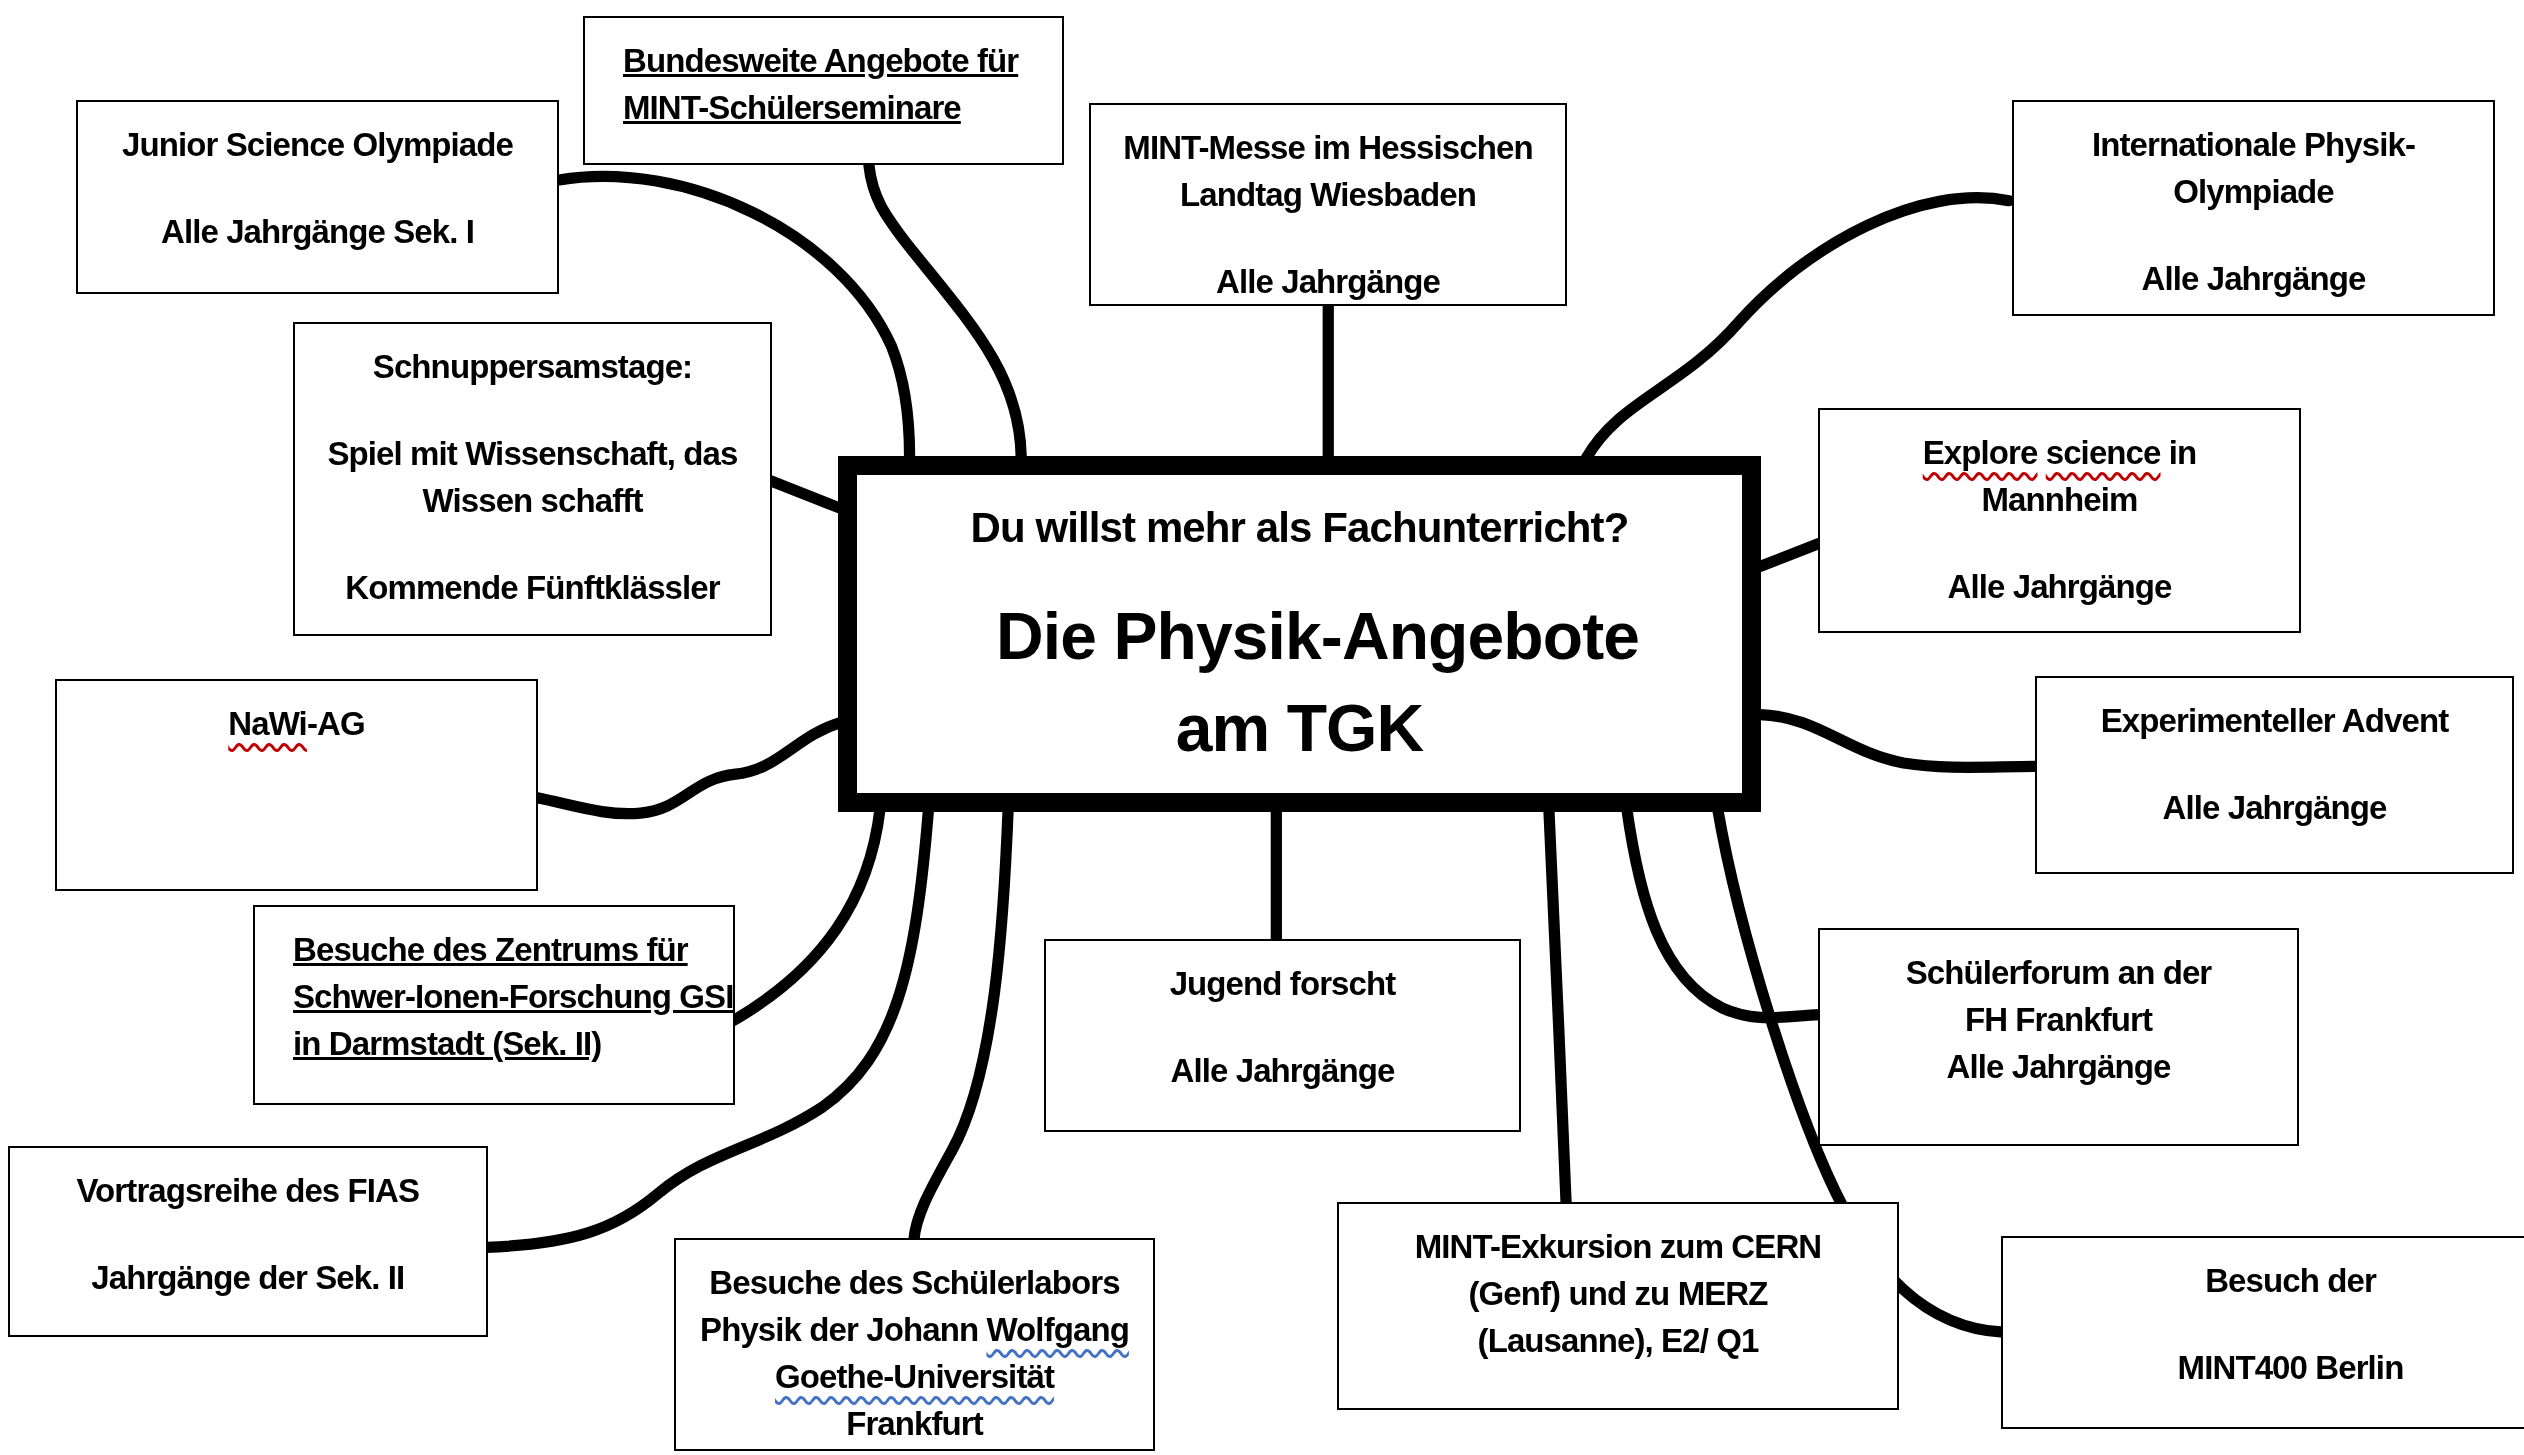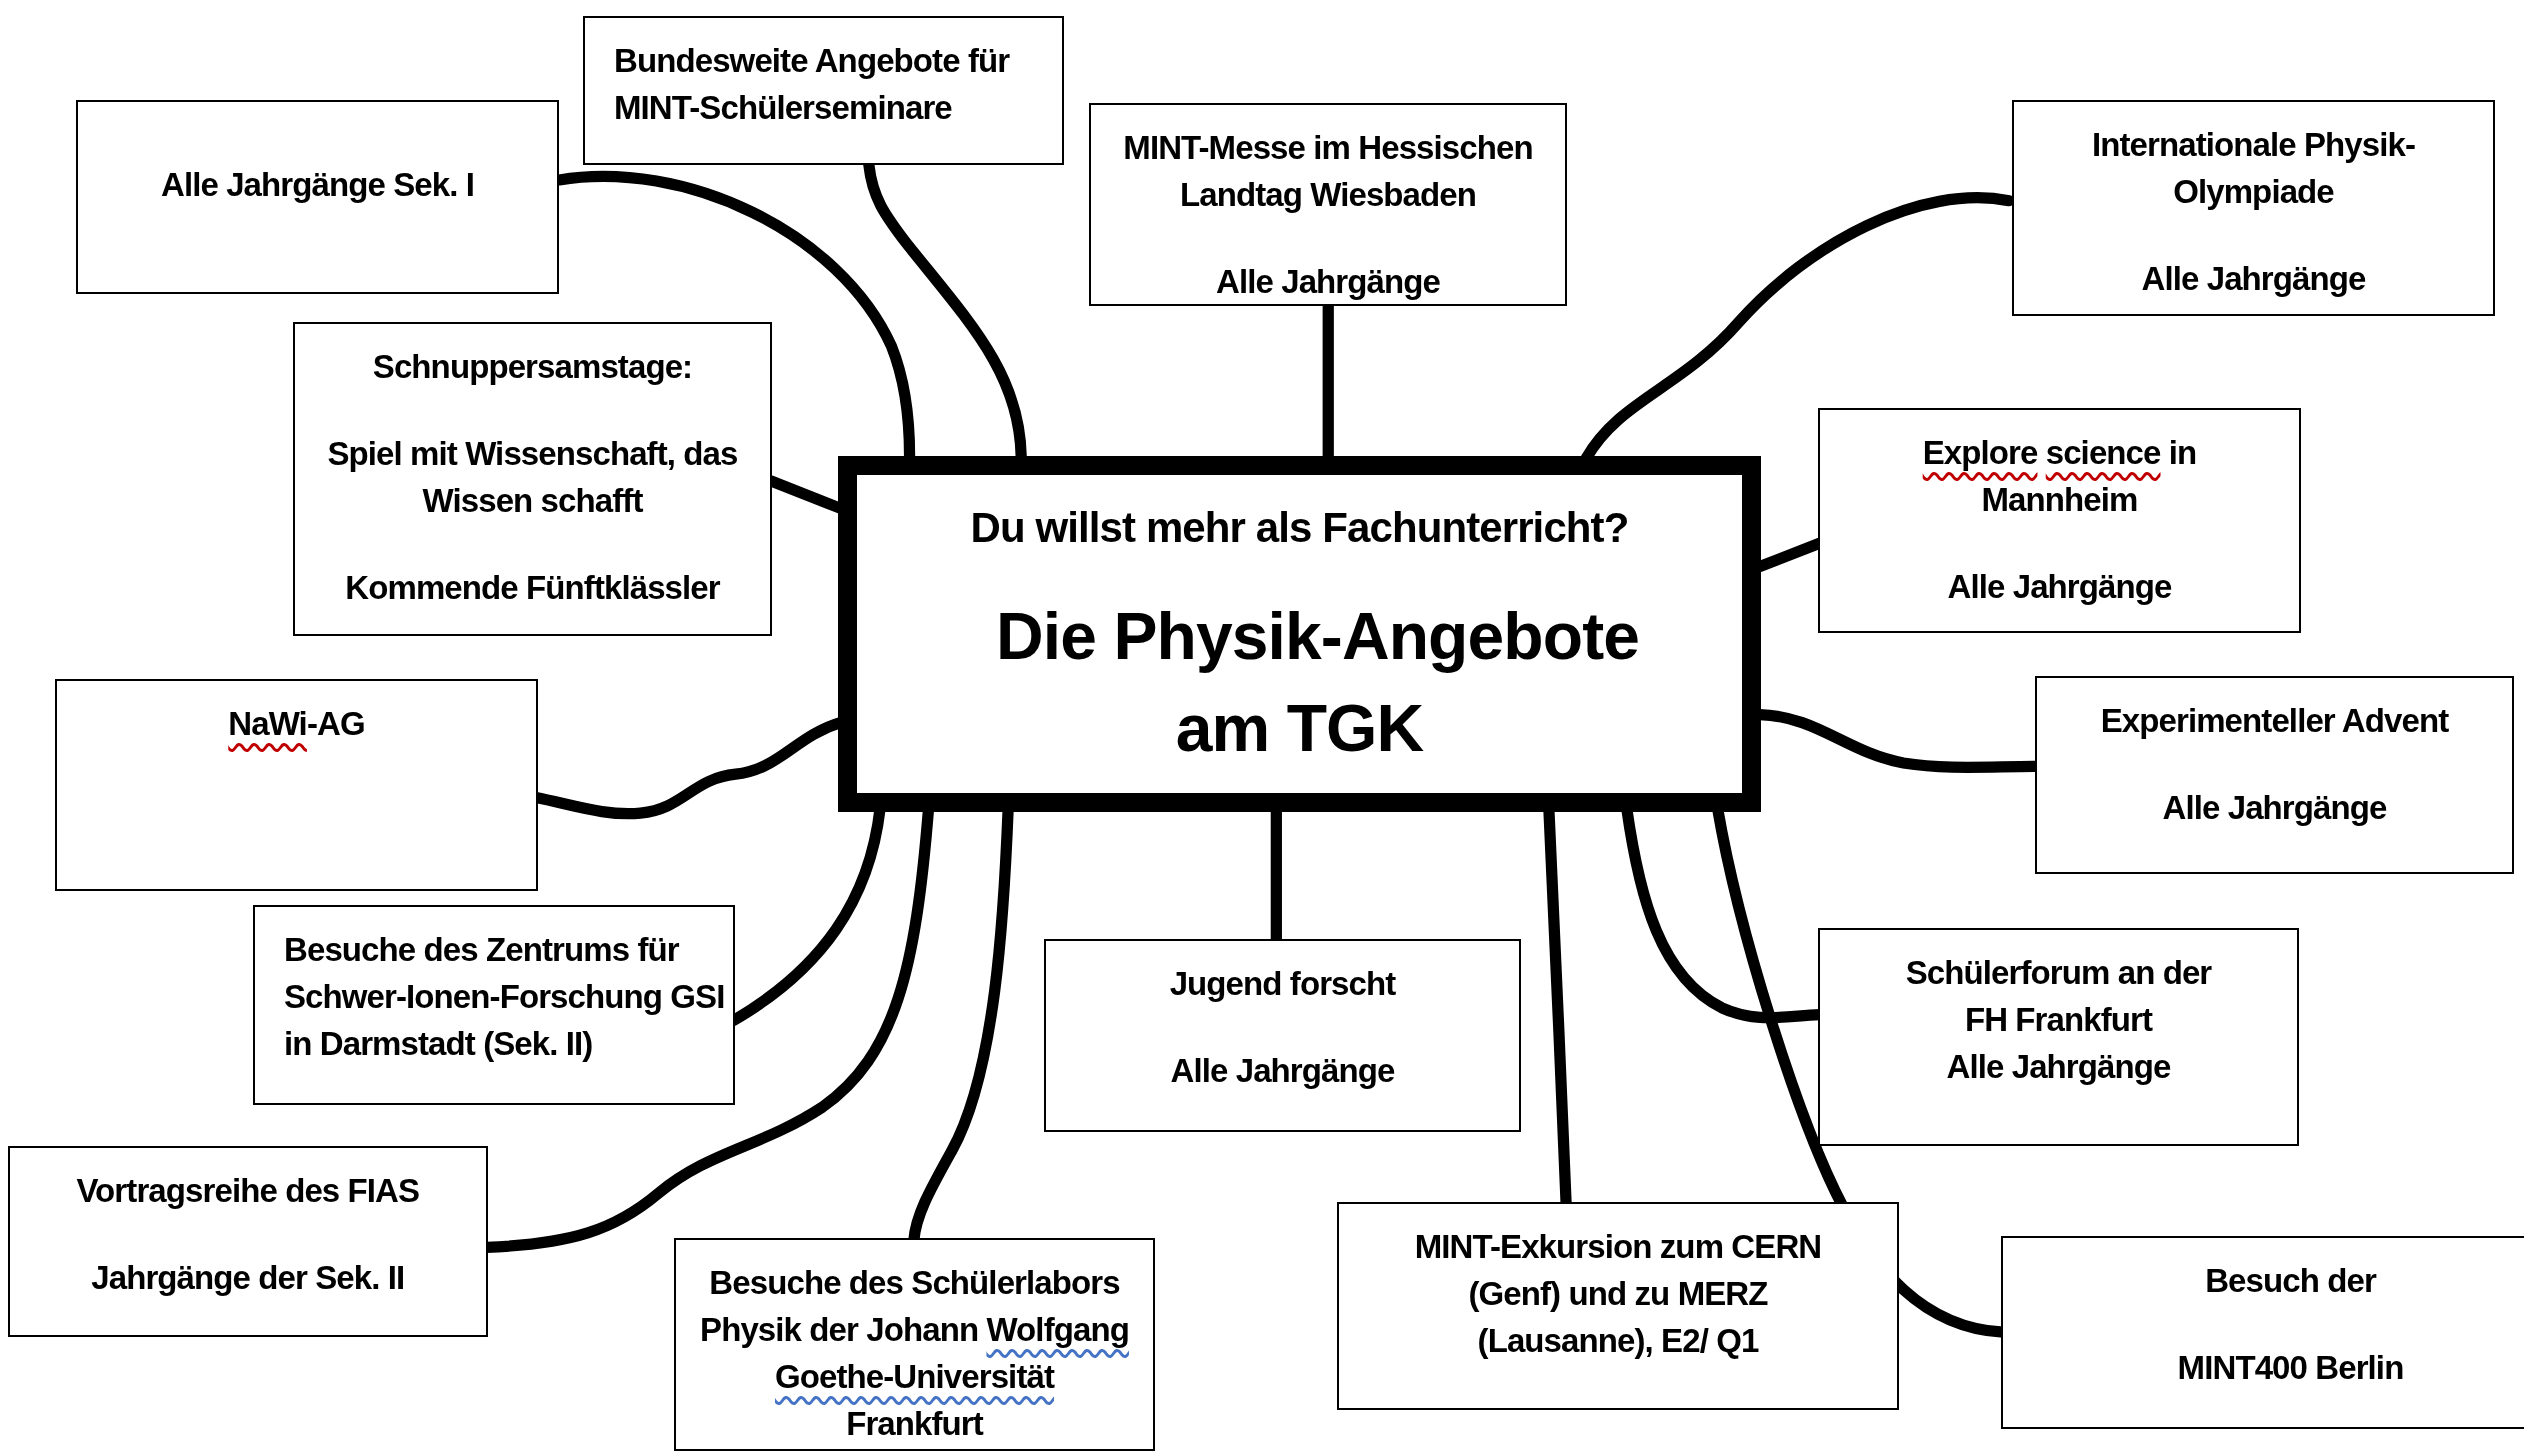--- a/index.html
+++ b/index.html
@@ -26,21 +26,21 @@
     box-sizing:border-box;
     background:#ffffff;
     border:2.6px solid #000000;
     z-index:2;
     padding:19px 15.6px 8.7px 15.6px;
     font-size:33px;
     letter-spacing:-0.9px;
     white-space:nowrap;
   }
   .node.center-align{text-align:center;}
-  .node.left-align{text-align:left;padding-left:29px;}
+  .node.left-align{text-align:left;padding-left:38px;text-decoration:underline;}
   .node .tline{line-height:47px;height:47px;}
   .node .spacer{height:40px;}
   .sq-red{
     text-decoration-line:underline;
     text-decoration-style:wavy;
     text-decoration-color:#c00000;
     text-decoration-thickness:2.6px;
     text-underline-offset:7.8px;
   }
   .sq-blue{
@@ -95,20 +95,21 @@
       <path d="M 1475 934 L 1475 1088"></path>
       <path d="M 1880 934 C 1895 1040 1920 1130 1990 1165 C 2030 1183 2060 1175 2103 1173"></path>
       <path d="M 1073 934 C 1058 1120 1035 1220 950 1280 C 880 1326 820 1330 760 1380 C 710 1422 660 1438 562 1442"></path>
       <path d="M 1165 934 C 1160 1060 1150 1240 1100 1330 C 1075 1375 1058 1405 1056 1434"></path>
       <path d="M 1790 934 C 1795 1060 1805 1250 1810 1392"></path>
       <path d="M 1985 934 C 2010 1080 2080 1300 2130 1395 C 2165 1462 2220 1535 2315 1540"></path>
     </svg>
 
   <div id="nodes">
       <div class="node center-align" style="left: 76px; top: 100px; width: 483px; height: 194px;">
+        <div class="tline"><span>Junior Science Olympiade</span></div>
         <div class="spacer"></div>
         <div class="tline"><span>Alle Jahrgänge Sek. I</span></div>
       </div>
       <div class="node left-align" style="left: 583px; top: 16.4px; width: 481px; height: 149px;">
         <div class="tline"><span>Bundesweite Angebote für</span></div>
         <div class="tline"><span>MINT-Schülerseminare</span></div>
       </div>
       <div class="node center-align" style="left: 1089px; top: 103px; width: 478px; height: 203px;">
         <div class="tline"><span>MINT-Messe im Hessischen</span></div>
         <div class="tline"><span>Landtag Wiesbaden</span></div>

